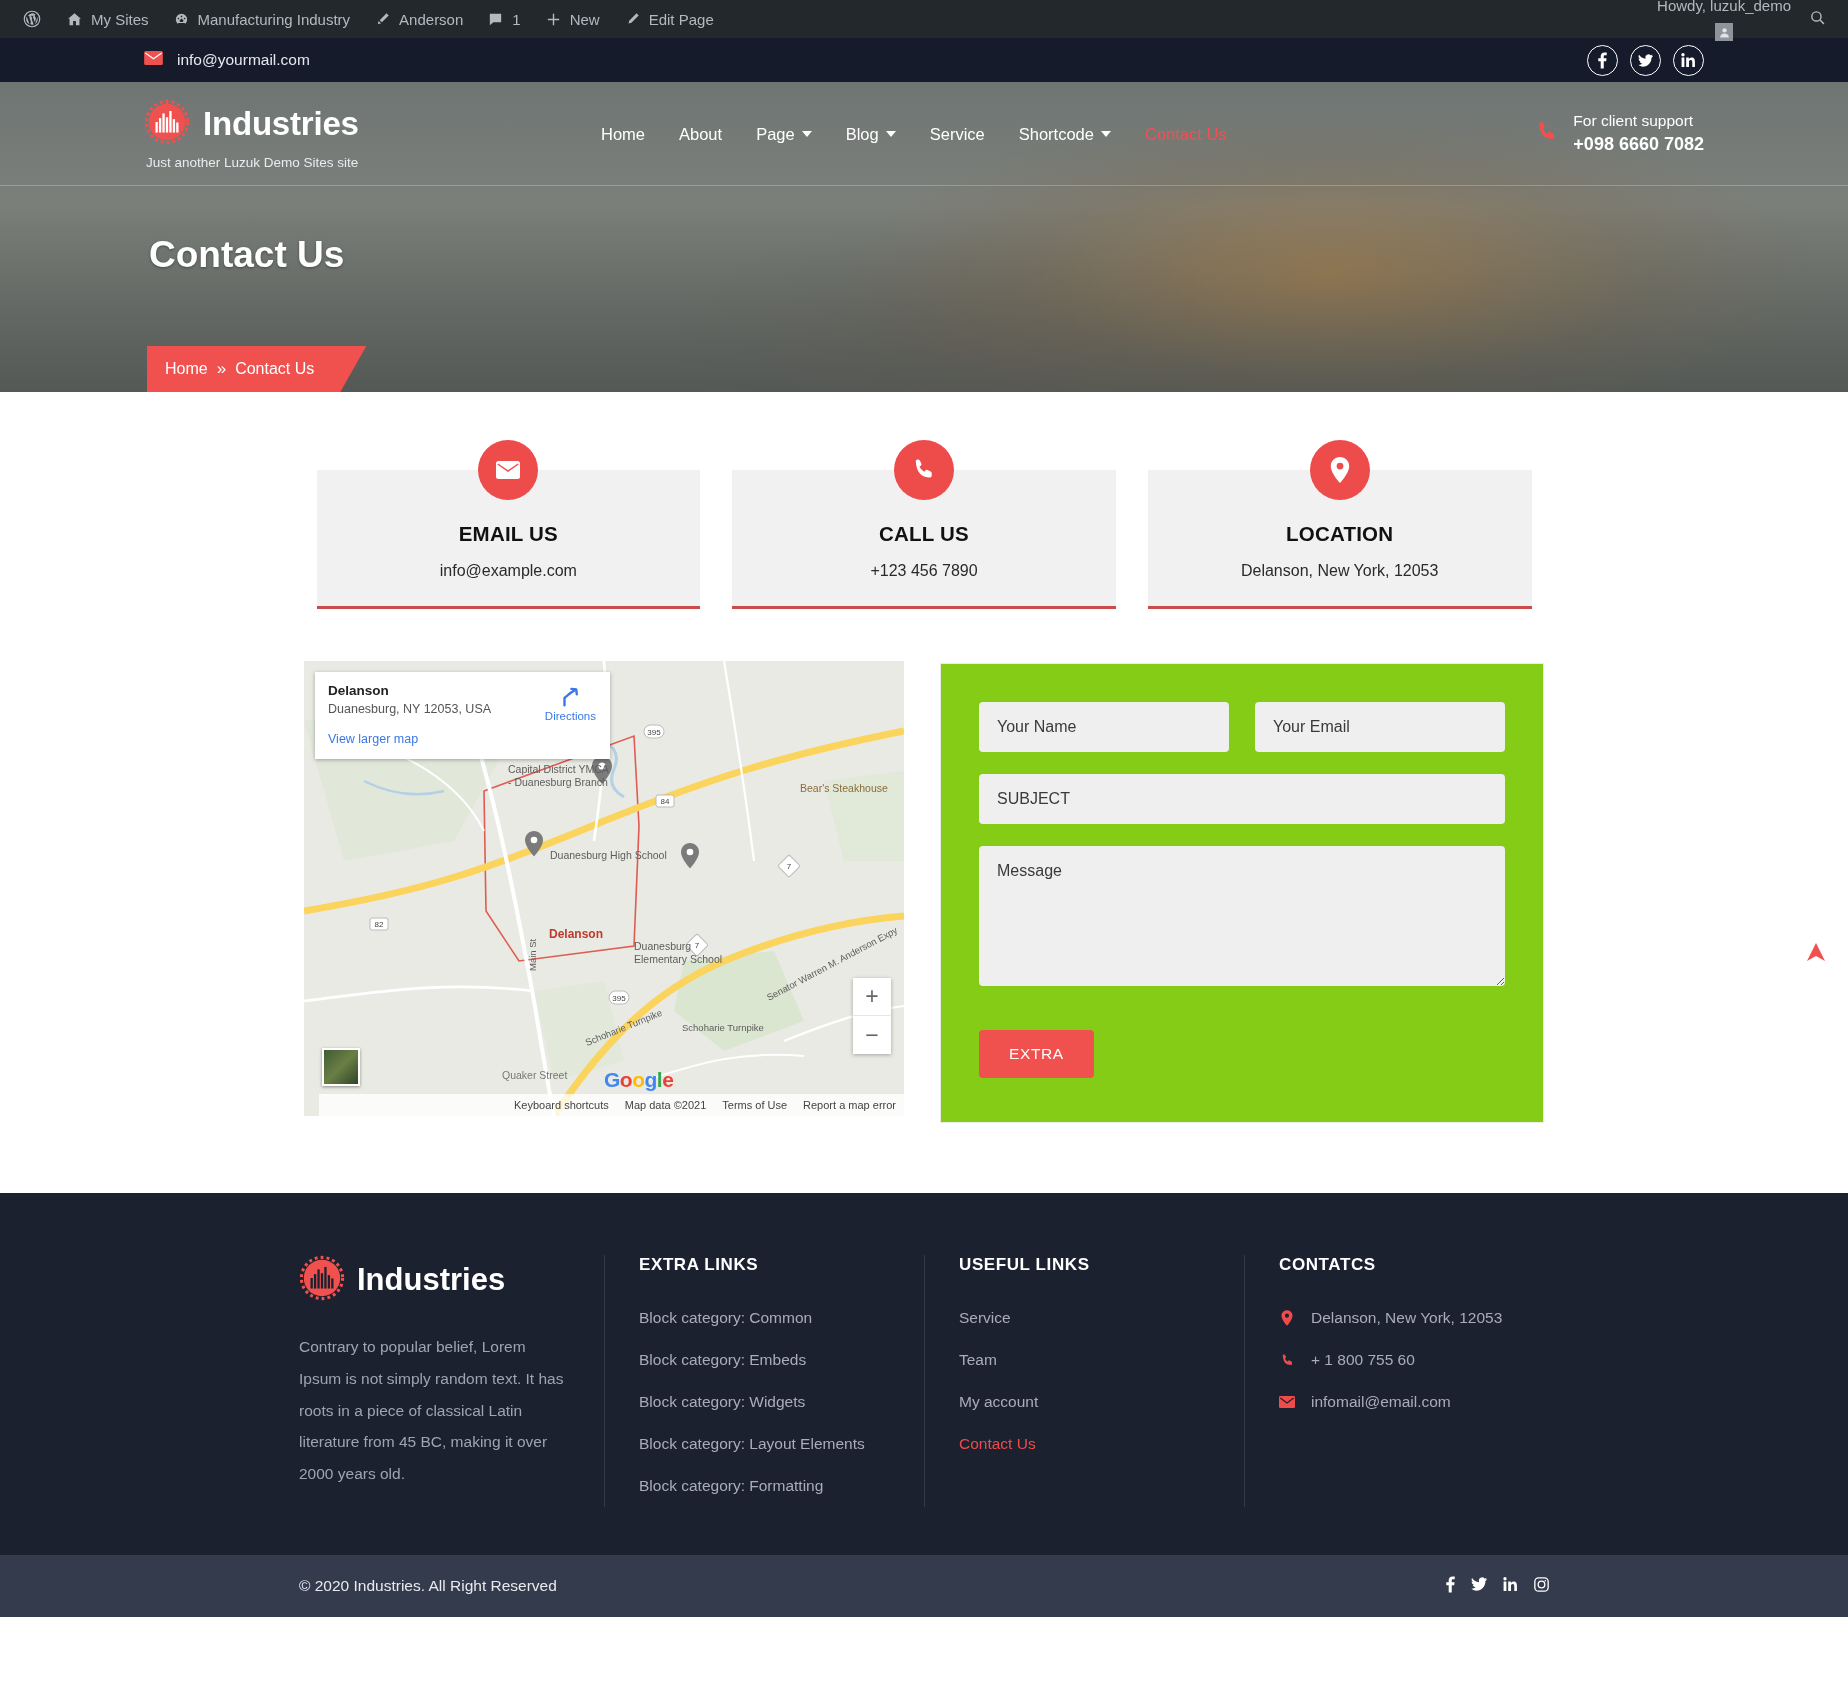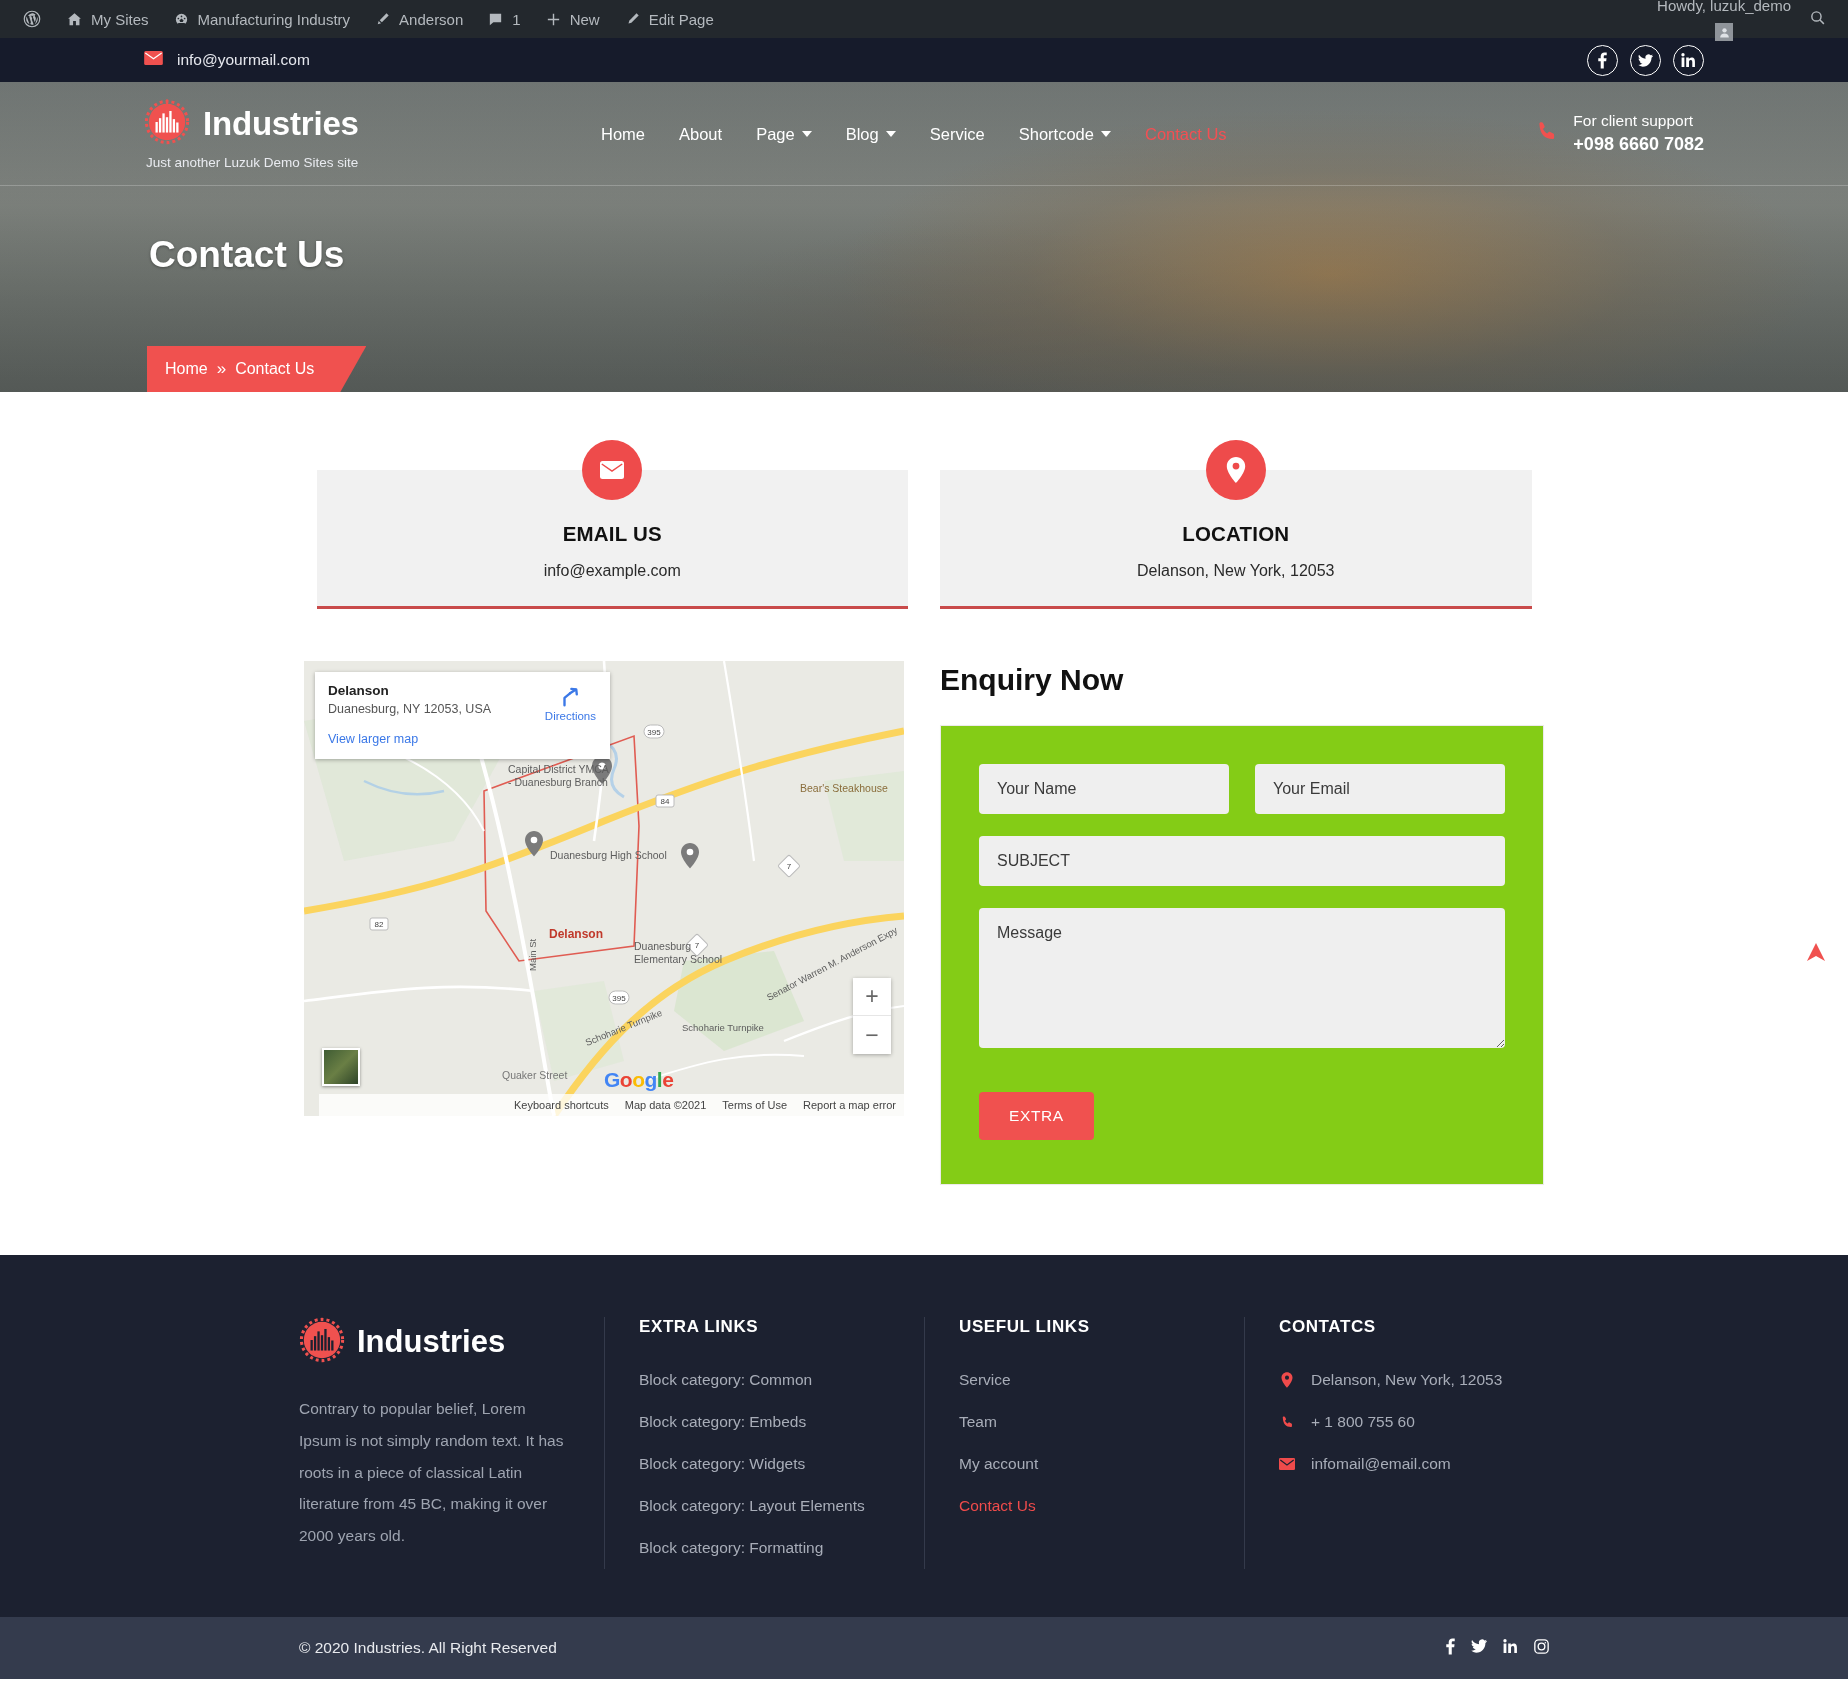--- a/index.html
+++ b/index.html
@@ -494,20 +494,29 @@
         <svg width="24" height="18" viewBox="0 0 24 18">
             <rect width="24" height="18" rx="2.5" fill="#fff"></rect>
             <path d="M1.8 3L12 10.2 22.2 3" stroke="#ee4b4b" stroke-width="1.5" fill="none"></path>
           </svg>
       </div>
       <div class="card-title">EMAIL US</div>
       <div class="card-sub">info@example.com</div>
     </div>
     <div class="card">
       <div class="card-icon">
+        <svg width="26" height="26" viewBox="0 0 24 24" fill="#fff">
+            <path d="M6.6 2.2c.6 0 1.1.3 1.4.9l1.5 3c.3.6.2 1.3-.3 1.7l-1.3 1.2c.9 1.9 2.5 3.5 4.4 4.5l1.2-1.3c.4-.5 1.1-.6 1.7-.3l3 1.5c.6.3.9.8.9 1.4v2.6c0 .9-.7 1.6-1.6 1.6C9.6 19 5 14.4 4.4 3.8c0-.9.7-1.6 1.6-1.6h.6z"></path>
+          </svg>
+      </div>
+      <div class="card-title">CALL US</div>
+      <div class="card-sub">+123 456 7890</div>
+    </div>
+    <div class="card">
+      <div class="card-icon">
         <svg width="20" height="26" viewBox="0 0 20 26" fill="#fff">
             <path d="M10 0C4.9 0 .8 4.1.8 9.2c0 6.9 9.2 16.8 9.2 16.8s9.2-9.9 9.2-16.8C19.2 4.1 15.1 0 10 0zm0 12.5a3.4 3.4 0 110-6.8 3.4 3.4 0 010 6.8z"></path>
           </svg>
       </div>
       <div class="card-title">LOCATION</div>
       <div class="card-sub">Delanson, New York, 12053</div>
     </div>
   </div>
 </div>
 
@@ -610,21 +619,20 @@
       <div class="map-foot">
         <span>Keyboard shortcuts</span>
         <span>Map data ©2021</span>
         <span>Terms of Use</span>
         <span>Report a map error</span>
       </div>
     </div>
   </div>
 
   <div class="formcol">
-    <div class="enq-title">Enquiry Now</div>
     <div class="formbox">
       <div class="frow">
         <input class="fin" placeholder="Your Name" style="">
         <input class="fin" placeholder="Your Email" style="">
       </div>
       <div class="frow">
         <input class="fin" placeholder="SUBJECT" style="">
       </div>
       <div class="frow">
         <textarea class="fin" placeholder="Message" style=""></textarea>

